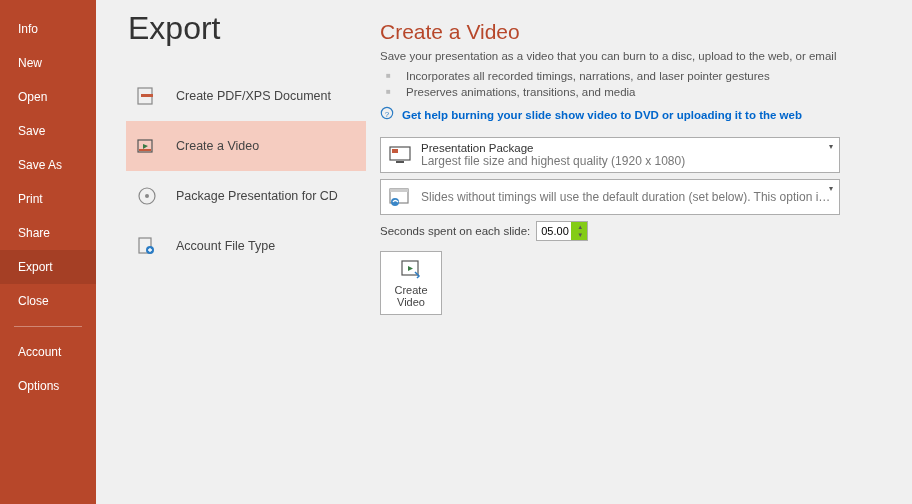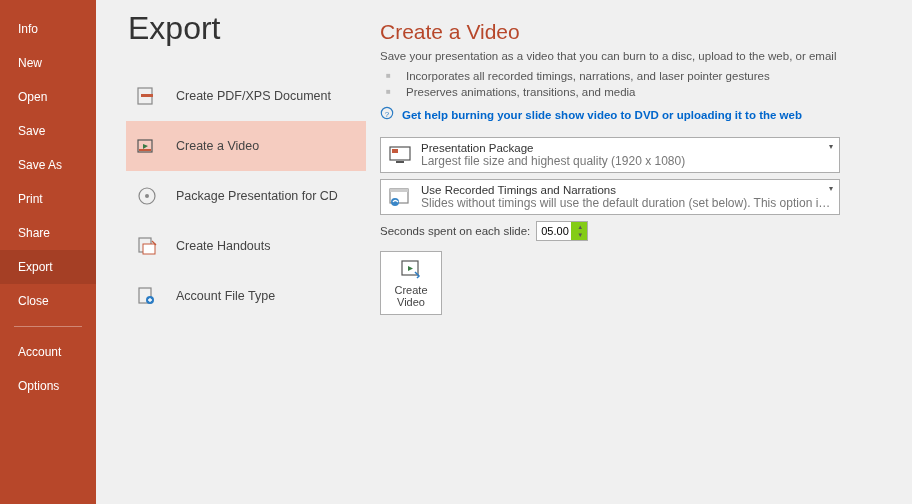--- a/index.html
+++ b/index.html
@@ -91,30 +91,20 @@
         <div class="export-item">
           <div class="icon">
             <svg width="22" height="22" viewBox="0 0 22 22">
                 <circle cx="11" cy="11" r="8" fill="none" stroke="#888" stroke-width="1.2"></circle>
                 <circle cx="11" cy="11" r="2" fill="#888"></circle>
               </svg>
           </div>
           <span class="label">Package Presentation for CD</span>
         </div>
 
-        <div class="export-item">
-          <div class="icon">
-            <svg width="22" height="22" viewBox="0 0 22 22">
-                <rect x="3" y="3" width="12" height="14" fill="none" stroke="#888" stroke-width="1.2"></rect>
-                <rect x="7" y="9" width="12" height="10" fill="#fff" stroke="#c55a3c" stroke-width="1"></rect>
-                <path d="M16 6 L20 10" stroke="#c55a3c" stroke-width="1.3"></path>
-              </svg>
-          </div>
-          <span class="label">Create Handouts</span>
-        </div>
 
         <div class="export-item">
           <div class="icon">
             <svg width="22" height="22" viewBox="0 0 22 22">
                 <rect x="3" y="3" width="12" height="15" fill="none" stroke="#888" stroke-width="1.2"></rect>
                 <circle cx="14" cy="15" r="4" fill="#2b7cc4"></circle>
                 <path d="M12 15 L16 15 M14 13 L14 17" stroke="#fff" stroke-width="1.3"></path>
               </svg>
           </div>
           <span class="label">Account File Type</span>
@@ -158,21 +148,20 @@
       <div class="dropdown">
         <div class="dd-icon">
           <svg width="24" height="22" viewBox="0 0 24 22">
               <rect x="2" y="3" width="18" height="14" fill="none" stroke="#888" stroke-width="1.2"></rect>
               <rect x="2" y="3" width="18" height="3" fill="#ccc"></rect>
               <circle cx="7" cy="16" r="4" fill="#3a86c7"></circle>
               <path d="M5 16 Q7 13 10 16" stroke="#fff" stroke-width="1.3" fill="none"></path>
             </svg>
         </div>
         <div class="dd-body">
-          <div class="dd-title">Use Recorded Timings and Narrations</div>
           <div class="dd-sub">Slides without timings will use the default duration (set below). This option includes ink and las...</div>
         </div>
         <span class="caret">▾</span>
       </div>
 
       <div class="spinner-row">
         <span>Seconds spent on each slide:</span>
         <div class="spinner">
           <input type="text" value="05.00" style="">
           <div class="spin-btns">

